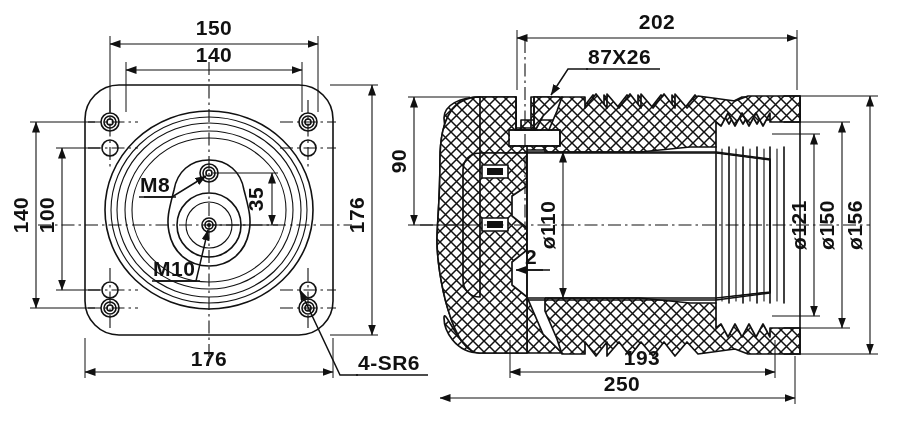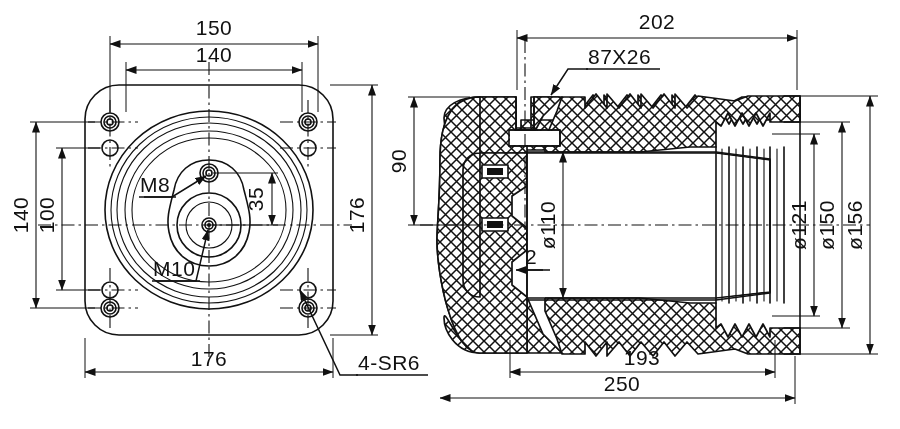--- a/index.html
+++ b/index.html
@@ -1,18 +1,18 @@
 <!DOCTYPE html>
 <html><head>
 <meta charset="utf-8">
 <style>
   html,body{margin:0;padding:0;background:#ffffff;}
   body{width:900px;height:429px;overflow:hidden;
        font-family:"Liberation Sans", sans-serif;}
-  #sheet{position:relative;width:900px;height:411px;background:#fff;}
+  #sheet{position:relative;width:900px;height:411px;background:#fff;font-weight:bold;}
   svg{display:block;}
   .ln{stroke:#111;fill:none;stroke-width:1.6;stroke-linecap:round;stroke-linejoin:round;}
   .ln-thin{stroke:#111;fill:none;stroke-width:1.1;stroke-linecap:round;}
   .ln-dim{stroke:#111;fill:none;stroke-width:1.1;}
   .ln-ext{stroke:#111;fill:none;stroke-width:1.0;}
   .ln-center{stroke:#111;fill:none;stroke-width:1.1;stroke-dasharray:13 4 2.5 4;}
   .ln-lead{stroke:#111;fill:none;stroke-width:1.5;}
   .fillw{fill:#ffffff;}
   .hatchfill{fill:url(#xhatch);stroke:#111;stroke-width:1.7;stroke-linejoin:round;}
   .dimtxt{font-family:"Liberation Sans", sans-serif;font-size:21px;fill:#111;

